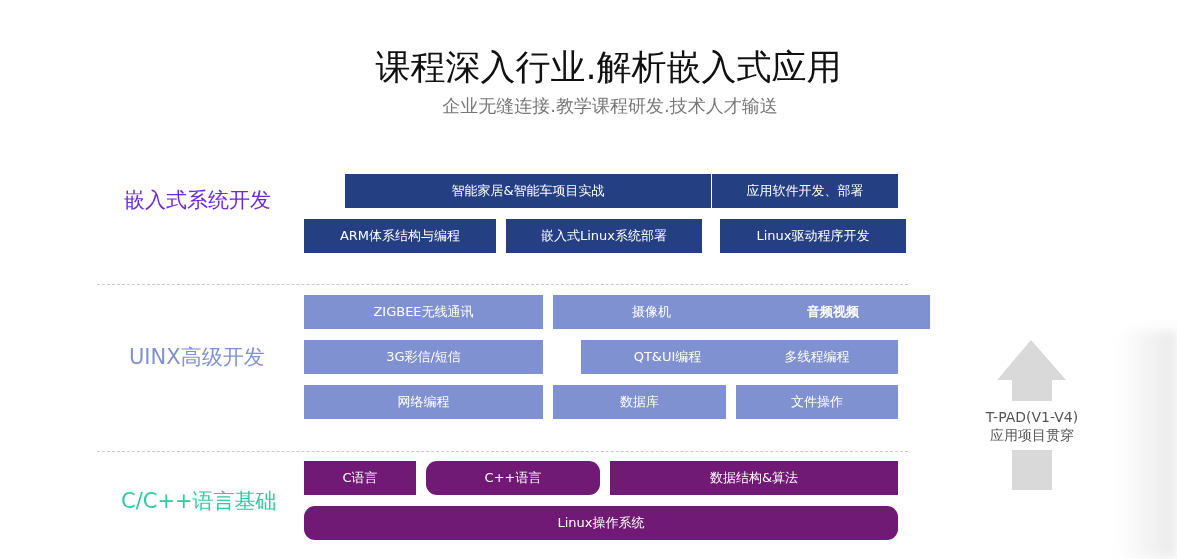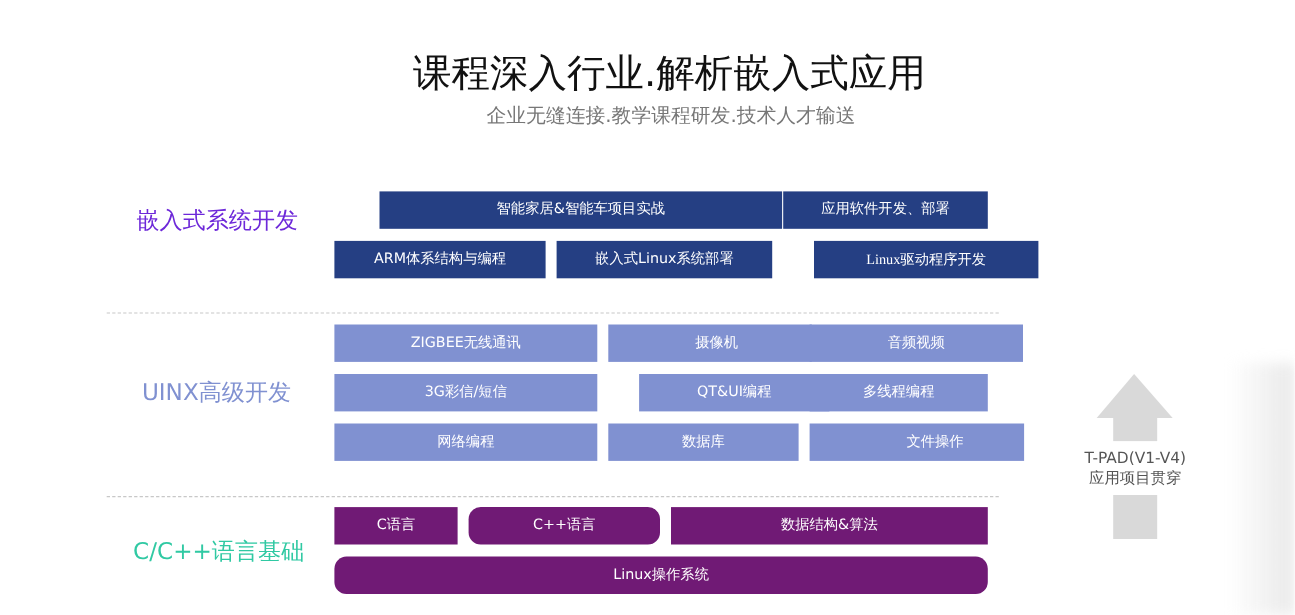--- a/index.html
+++ b/index.html
@@ -61,34 +61,34 @@
 <div class="shadow-edge"></div>
 
 <div class="title">课程深入行业.解析嵌入式应用</div>
 <div class="subtitle">企业无缝连接.教学课程研发.技术人才输送</div>
 
 <div class="section-label" style="left:124px; top:186px; color:#6d28d9;">嵌入式系统开发</div>
 <div class="box dark" style="left:304px; top:174px; width:366px;margin-left:41px;">智能家居&amp;智能车项目实战</div>
 <div class="box dark" style="left:712px; top:174px; width:186px;">应用软件开发、部署</div>
 <div class="box dark" style="left:304px; top:219px; width:192px;">ARM体系结构与编程</div>
 <div class="box dark" style="left:506px; top:219px; width:196px;">嵌入式Linux系统部署</div>
-<div class="box dark" style="left:740px; top:219px; width:204px;font-family:Liberation Serif, serif;">Linux驱动程序开发</div>
+<div class="box dark" style="left:720px; top:219px; width:186px;">Linux驱动程序开发</div>
 
 <div class="dash" style="top:284px;"></div>
 
 <div class="section-label" style="left:129px; top:343px; color:#8091d1;">UINX高级开发</div>
 <div class="box mid" style="left:304px; top:295px; width:239px;">ZIGBEE无线通讯</div>
 <div class="box mid" style="left:553px; top:295px; width:173px;padding-left:12px;">摄像机</div>
-<div class="box mid" style="left:736px; top:295px; width:194px;">音频视频</div>
+<div class="box mid" style="left:736px; top:295px; width:194px;font-weight:bold;">音频视频</div>
 <div class="box mid" style="left:304px; top:340px; width:239px;">3G彩信/短信</div>
 <div class="box mid" style="left:553px; top:340px; width:173px;margin-left:28px;">QT&amp;UI编程</div>
 <div class="box mid" style="left:736px; top:340px; width:162px;">多线程编程</div>
 <div class="box mid" style="left:304px; top:385px; width:239px;">网络编程</div>
 <div class="box mid" style="left:553px; top:385px; width:173px;">数据库</div>
-<div class="box mid" style="left:736px; top:385px; width:162px;padding-left:33px;">文件操作</div>
+<div class="box mid" style="left:736px; top:385px; width:162px;">文件操作</div>
 
 <div class="dash" style="top:451px;"></div>
 
 <div class="section-label" style="left:121px; top:487px; color:#30c9a3;">C/C++语言基础</div>
 <div class="box green" style="left:304px; top:461px; width:112px;">C语言</div>
 <div class="box green" style="left:426px; top:461px; width:174px;border-radius:11px;">C++语言</div>
 <div class="box green" style="left:610px; top:461px; width:288px;">数据结构&amp;算法</div>
 <div class="box green" style="left:304px; top:506px; width:594px;border-radius:11px;">Linux操作系统</div>
 
 <div>

